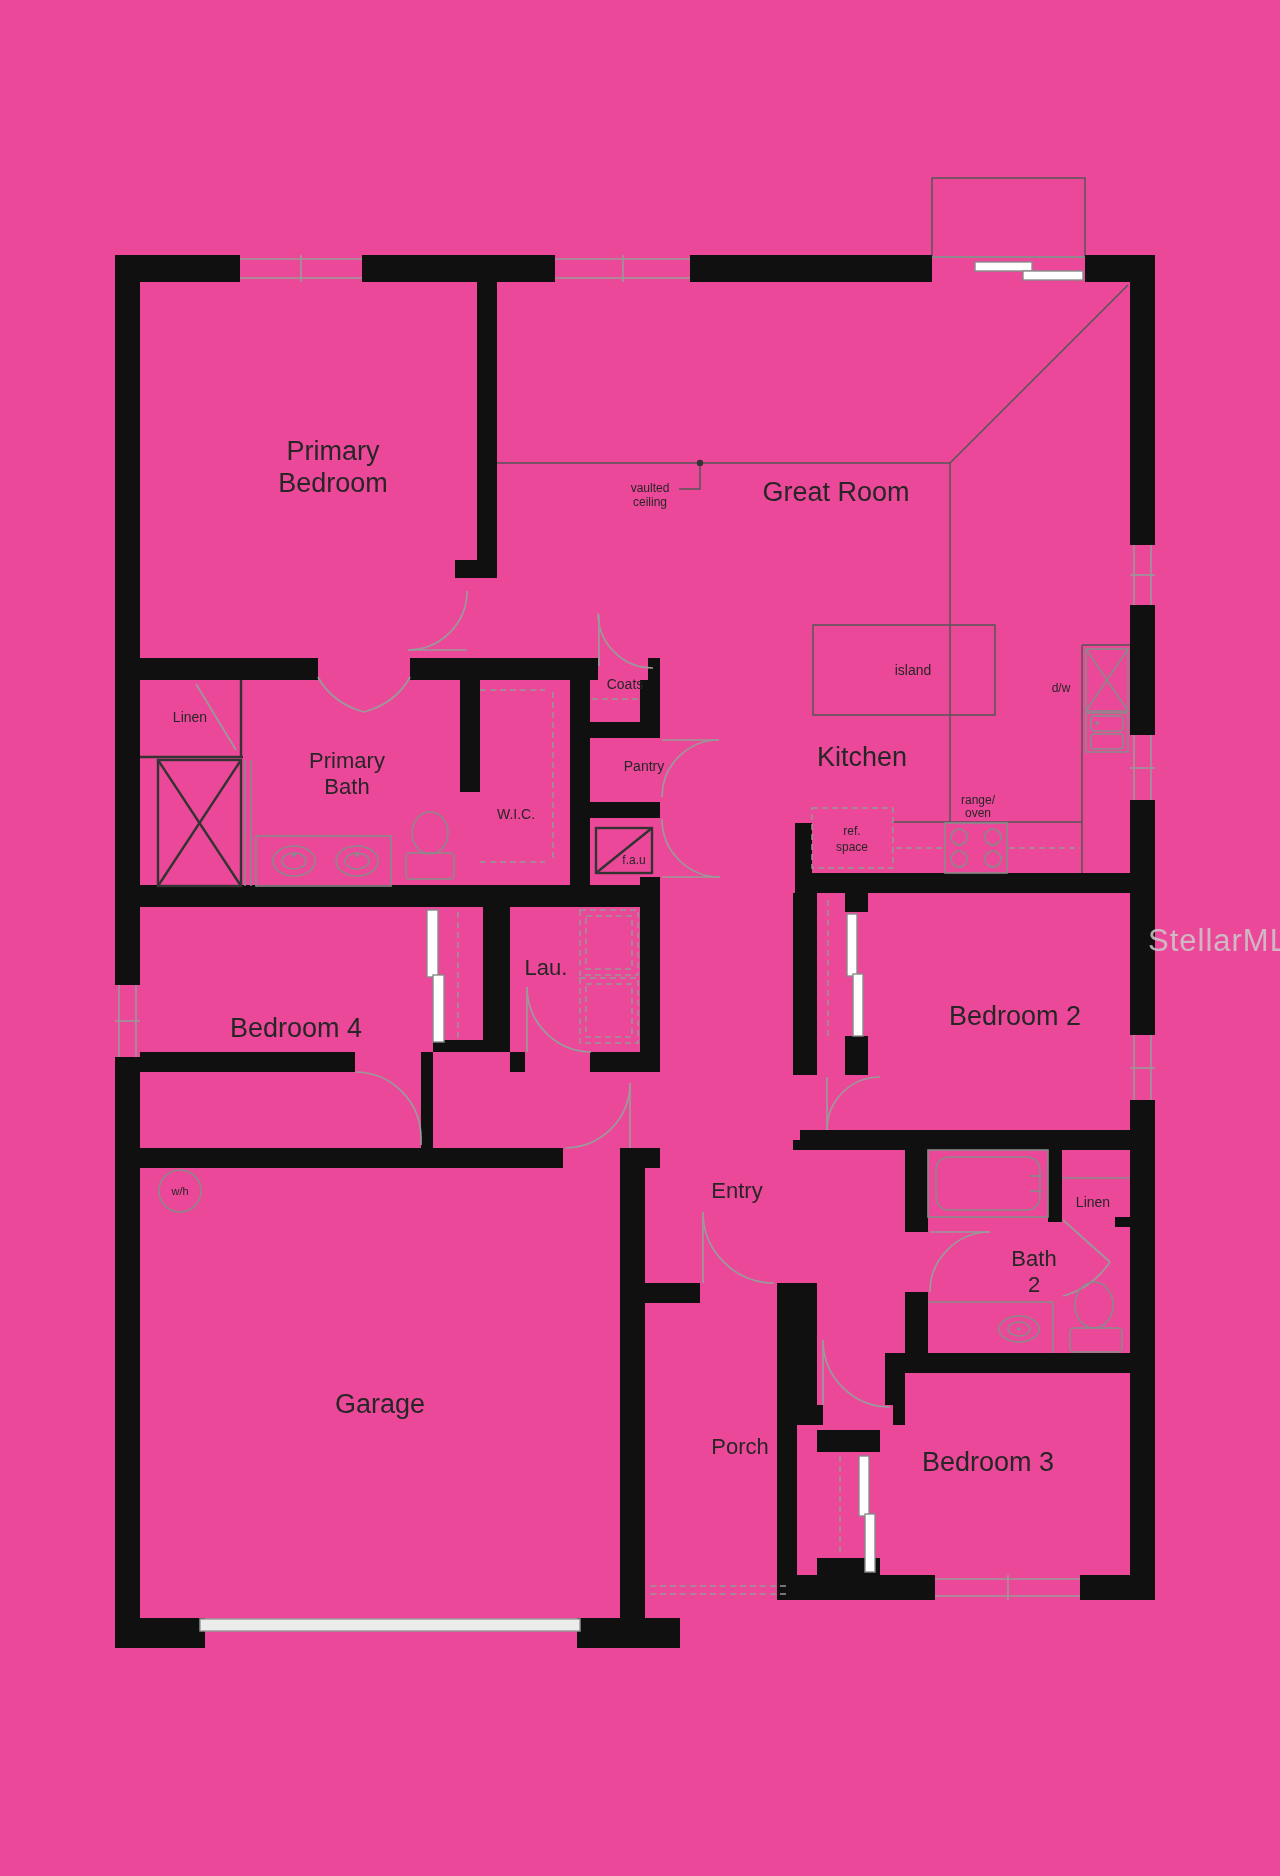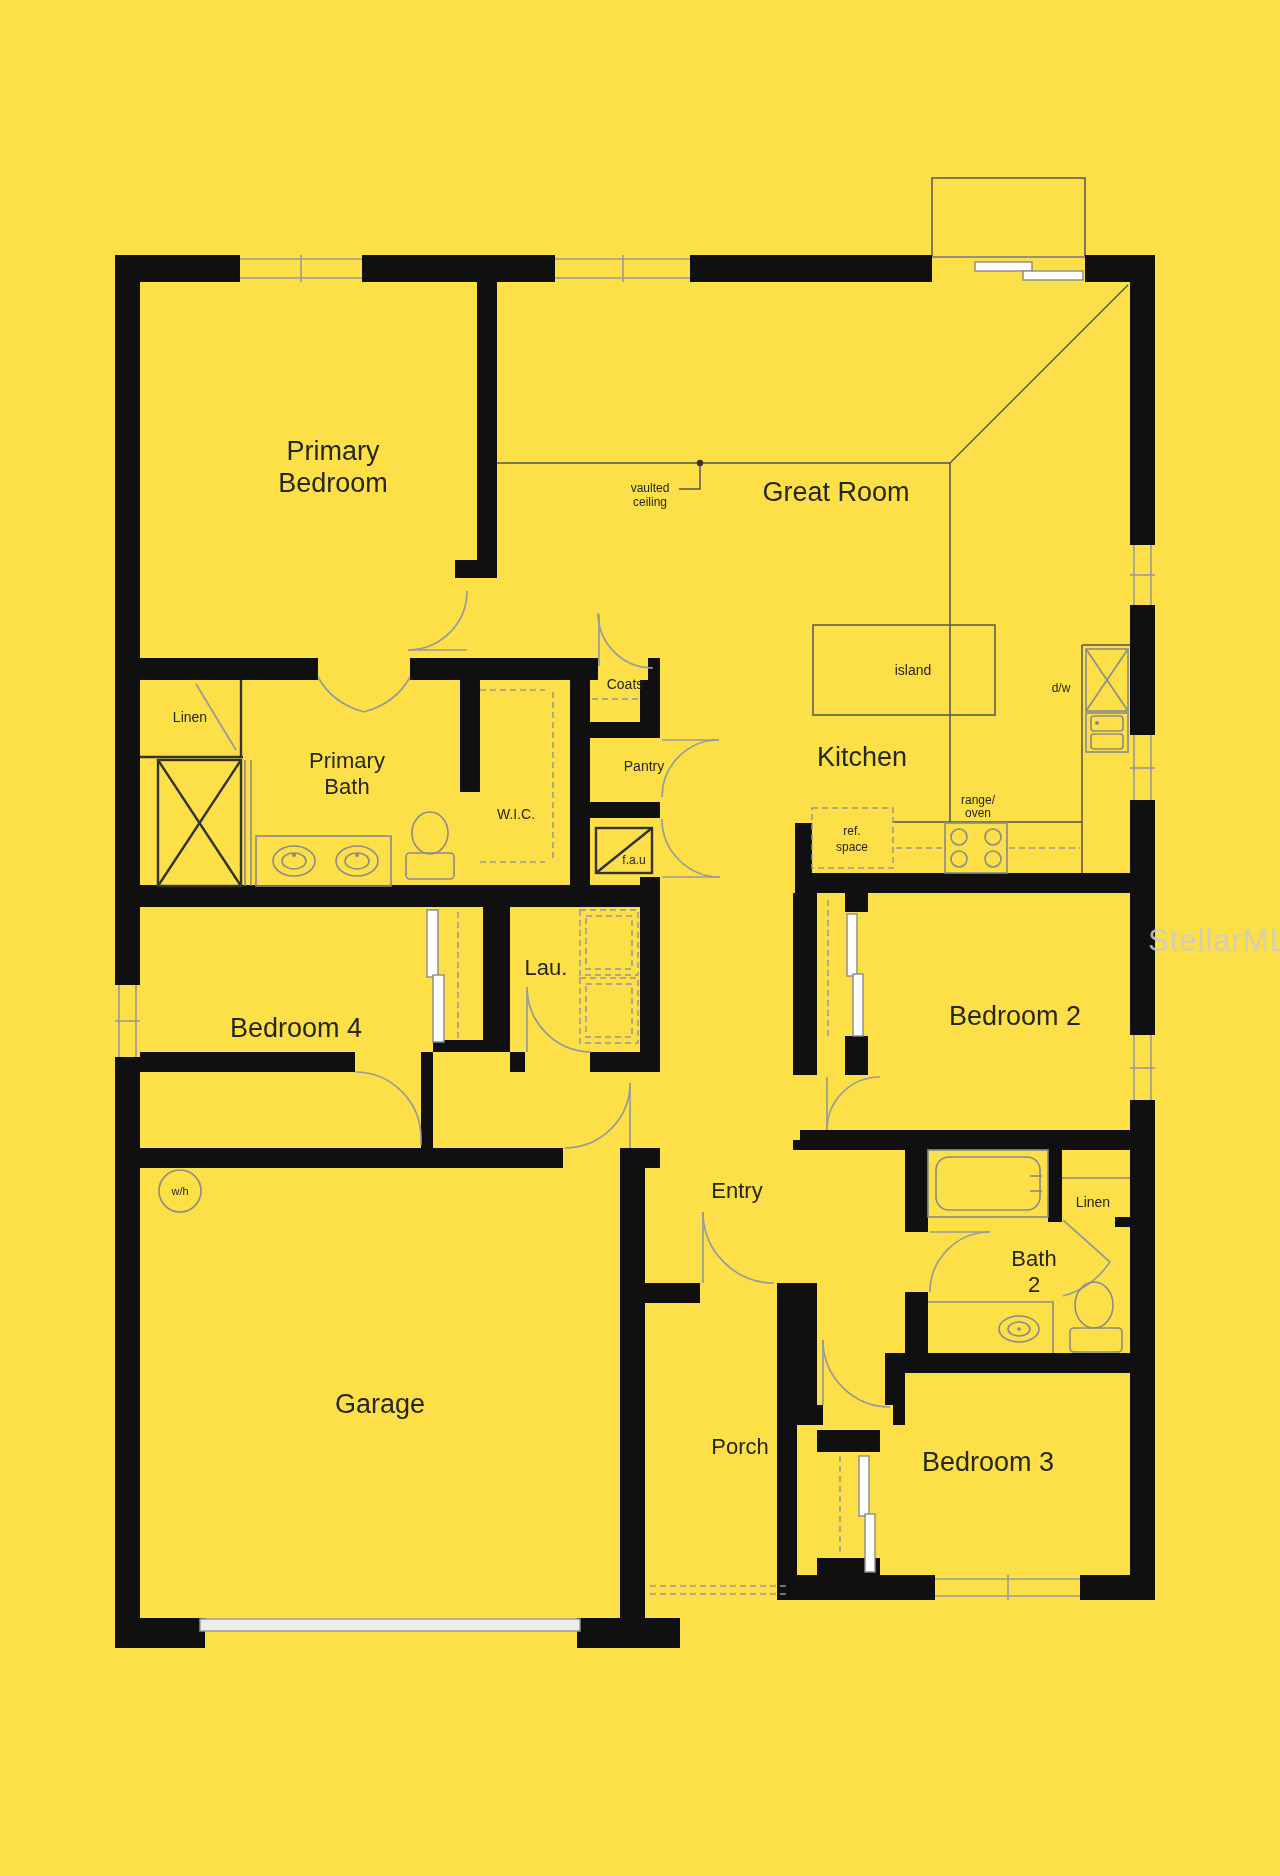--- a/index.html
+++ b/index.html
@@ -1,16 +1,16 @@
 <!DOCTYPE html>
 <html><head>
 <meta charset="utf-8">
 <style>
   html,body{margin:0;padding:0;background:#ffffff;}
-  .page{position:relative;width:1280px;height:1876px;background:#fde047;overflow:hidden;}
+  .page{position:relative;width:1280px;height:1876px;background:#ec4899;overflow:hidden;}
   svg{display:block;}
   .wall{fill:#101010;stroke:none;}
   .thin{stroke:#555;stroke-width:1.5;fill:none;}
   .fix{stroke:#8a8a8a;stroke-width:1.6;fill:none;}
   .fix2{stroke:#333;stroke-width:2.4;fill:none;}
   .dash{stroke:#979797;stroke-width:1.5;fill:none;stroke-dasharray:6 4;}
   .door{stroke:#9a9a9a;stroke-width:1.7;fill:none;}
   .win{stroke:#9a9a9a;stroke-width:1.6;fill:none;}
   .panel{stroke:#8a8a8a;stroke-width:1.4;fill:#fff;}
   .lbl{fill:#262626;font-family:"Liberation Sans",sans-serif;text-anchor:middle;}

